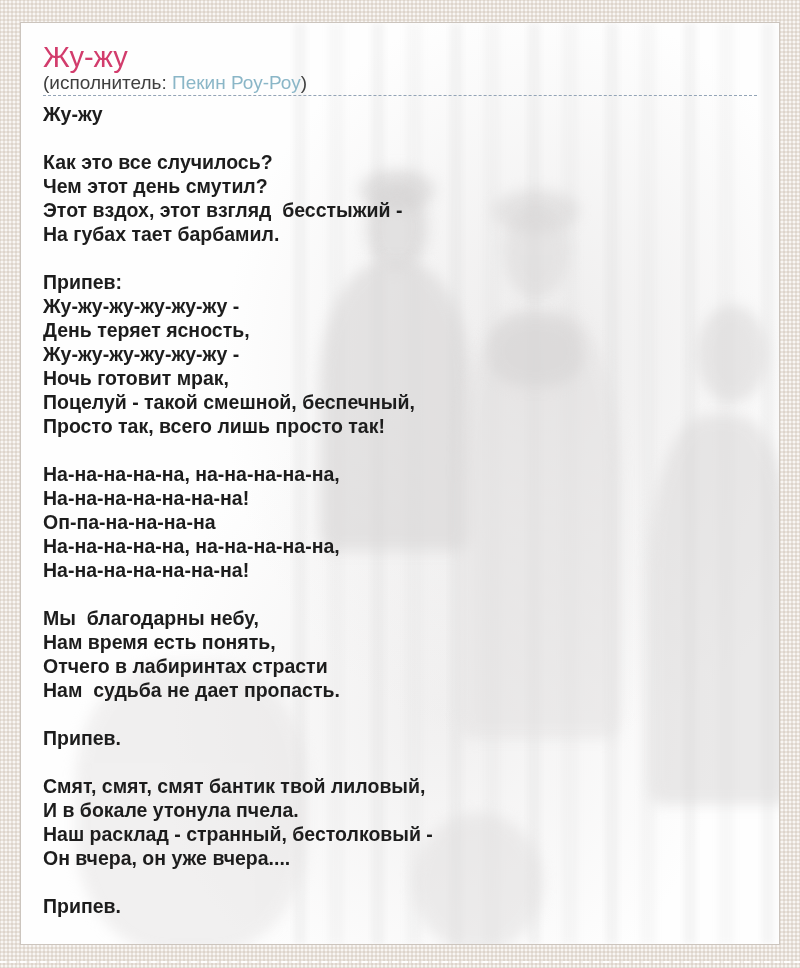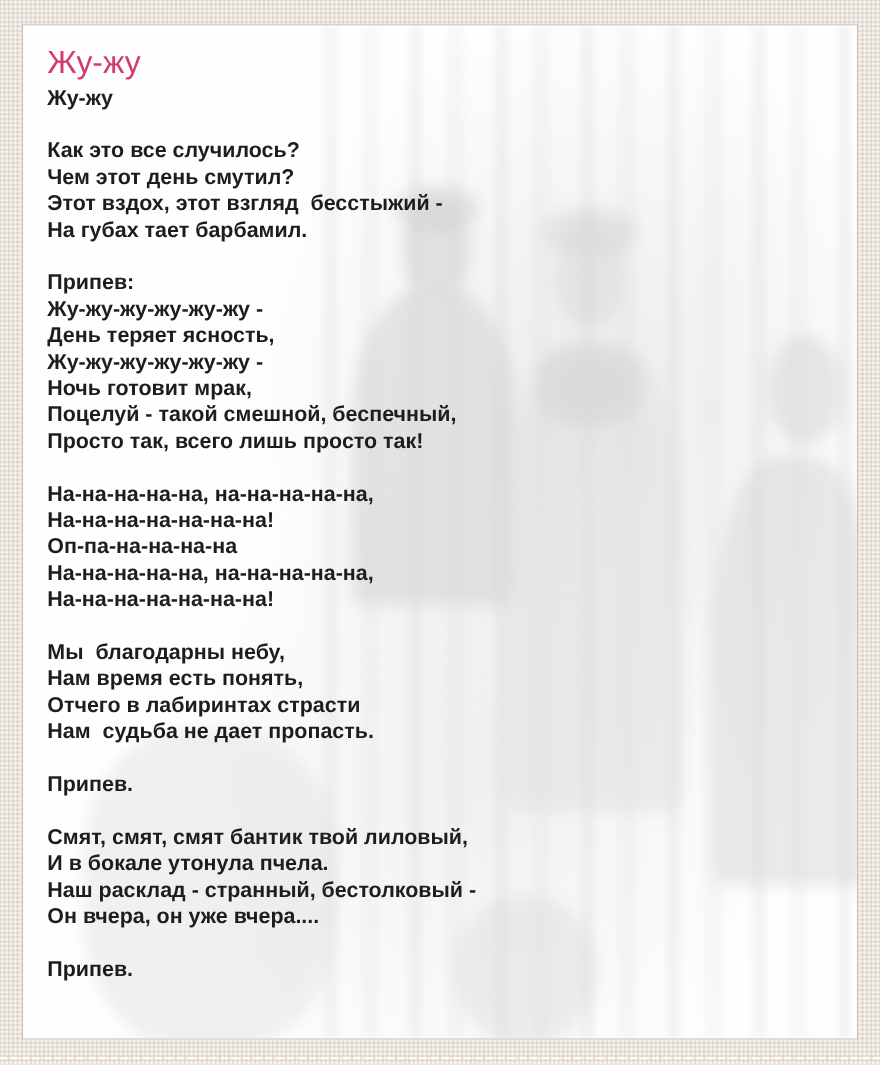--- a/index.html
+++ b/index.html
@@ -119,20 +119,21 @@
       <div class="fig collarB"></div>
       <div class="fig headC"></div>
       <div class="fig bodyC"></div>
       <div class="fig blobL"></div>
       <div class="fig blobM"></div>
     </div>
 
     <div class="content">
       <div class="header">
         <h1 class="title">Жу-жу</h1>
+        <div class="subtitle"><span>(исполнитель: </span><a class="artist-link">Пекин Роу-Роу</a><span>)</span></div>
       </div>
 
       <div class="lyrics">Жу-жу
 
 Как это все случилось?
 Чем этот день смутил?
 Этот вздох, этот взгляд  бесстыжий -
 На губах тает барбамил.
 
 Припев:

